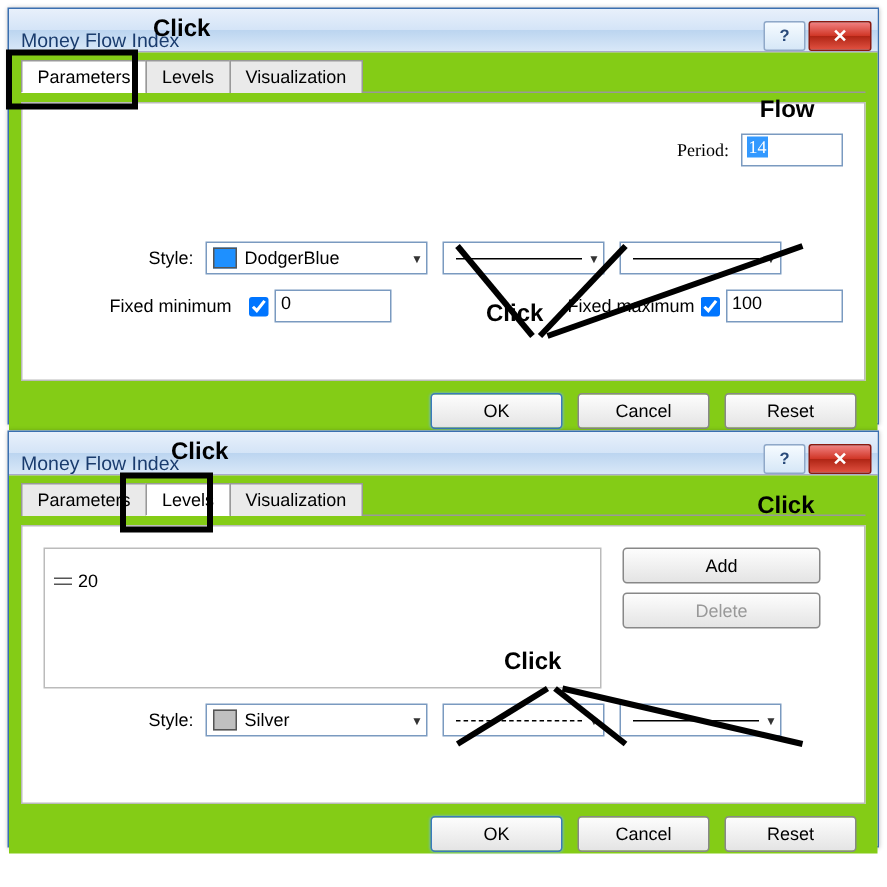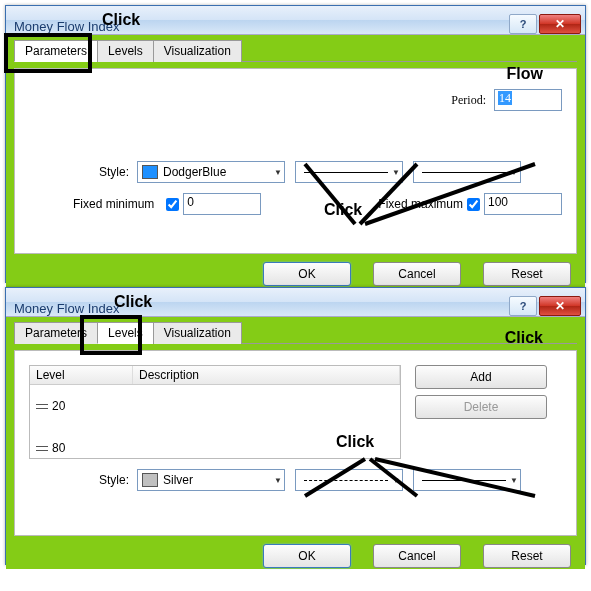--- a/index.html
+++ b/index.html
@@ -152,21 +152,21 @@
     border-top: 1px dashed #000;
   }
   .chk {
     width: 13px;
     height: 13px;
     margin: 0 4px;
   }
   .buttons {
     display: flex;
     justify-content: flex-end;
-    gap: 22px;
+    gap: 10px;
     padding: 8px 6px 6px 6px;
     text-align: center;
   }
   .btn {
     width: 86px;
     height: 22px;
     border: 1px solid #888;
     border-radius: 3px;
     background: linear-gradient(to bottom,#fdfdfd,#e4e4e4);
     font-size: 12px;
@@ -321,30 +321,25 @@
 
     <div class="panel" style="height:160px;">
       <svg class="anno-lines" width="560" height="170">
         <line x1="290" y1="145" x2="350" y2="108" stroke="#000" stroke-width="4"></line>
         <line x1="402" y1="145" x2="355" y2="108" stroke="#000" stroke-width="4"></line>
         <line x1="520" y1="145" x2="360" y2="108" stroke="#000" stroke-width="4"></line>
       </svg>
 
       <div style="display:flex; gap:14px;">
         <div class="levels-table">
-          <div class="lt-head">
-            <div style="width:90px;">Level</div>
-            <div style="flex:1;">Description</div>
-          </div>
           <div class="lt-row">
             <div style="width:90px;"><span class="lvl-icon"></span><span>20</span></div>
             <div style="flex:1;"></div>
           </div>
           <div class="lt-row">
-            <div style="width:90px;"><span class="lvl-icon"></span><span>80</span></div>
             <div style="flex:1;"></div>
           </div>
         </div>
         <div>
           <div class="side-btn">Add</div>
           <div class="side-btn disabled">Delete</div>
         </div>
       </div>
 
       <div style="height:10px;"></div>

